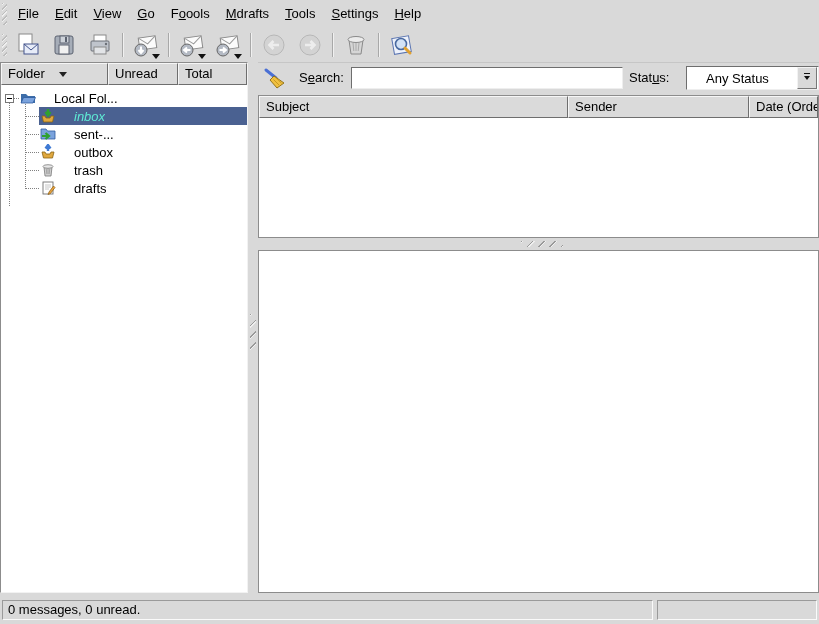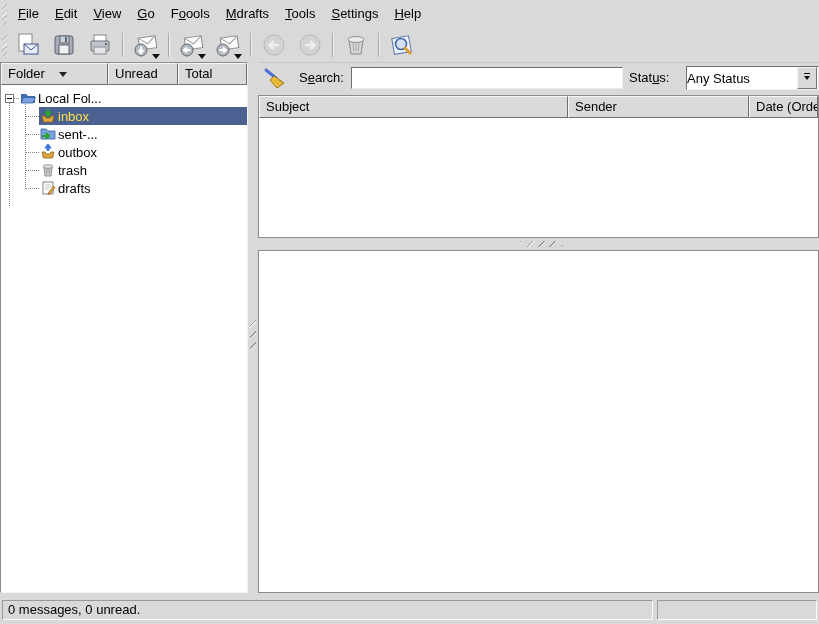--- a/index.html
+++ b/index.html
@@ -65,23 +65,23 @@
   .guide{position:absolute;border-left:1px dotted #808080;width:0;}
   .tree-row{height:18px;display:flex;align-items:center;position:relative;}
   .stub{display:inline-block;border-top:1px dotted #808080;height:0;}
   .expander{
     box-sizing:border-box;width:9px;height:9px;background:#fff;border:1px solid #777;
     position:relative;flex:0 0 9px;
   }
   .expander::after{
     content:"";position:absolute;left:1px;right:1px;top:3px;border-top:1px solid #000;
   }
-  .row-body{display:flex;align-items:center;flex:1;height:18px;padding-left:1px;gap:2px;min-width:0;}
+  .row-body{display:flex;align-items:center;flex:1;height:18px;padding-left:1px;gap:18px;min-width:0;}
   .row-body .lbl{white-space:nowrap;overflow:hidden;}
-  .tree-row.selected .row-body{background:#4a6191;color:#fde047;}
+  .tree-row.selected .row-body{background:#4a6191;color:#5eead4;font-style:italic;}
   .ficon{flex:0 0 16px;width:16px;height:16px;}
 
   
   #v-splitter{position:absolute;left:248px;top:62px;width:10px;height:531px;background:#d9d9d9;}
   #v-splitter .hash{
     position:absolute;left:2px;top:252px;width:6px;height:40px;
     background:repeating-linear-gradient(135deg,#9a9a9a 0 1px,#f0f0f0 1px 2px,#d9d9d9 2px 8px);
   }
   #h-splitter{position:absolute;left:258px;top:238px;width:561px;height:12px;background:#d9d9d9;}
   #h-splitter .hash{
@@ -97,21 +97,21 @@
     position:absolute;left:93px;top:5px;width:272px;height:22px;box-sizing:border-box;
     border:1px solid #6e6e6e;border-bottom-color:#eee;border-right-color:#eee;
     background:#fff;font:13px "Liberation Sans",sans-serif;padding:0 3px;outline:none;
   }
   #status-label{position:absolute;left:371px;top:8px;}
   #status-combo{
     position:absolute;left:428px;top:4px;width:133px;height:24px;box-sizing:border-box;
     background:#fff;border:1px solid #6e6e6e;border-bottom-color:#eee;border-right-color:#eee;
     display:flex;align-items:center;
   }
-  #status-combo .val{flex:1;padding-left:0;}
+  #status-combo .val{flex:1;padding-left:19px;}
   #status-combo .btn{
     width:18px;height:20px;margin-right:1px;background:#d9d9d9;
     border:1px solid #f2f2f2;border-bottom-color:#777;border-right-color:#777;
     display:flex;align-items:center;justify-content:center;
   }
   .combo-arrow{width:0;height:0;border-left:3px solid transparent;border-right:3px solid transparent;border-top:4px solid #111;position:relative;}
   .combo-arrow::before{content:"";position:absolute;left:-3px;top:-7px;width:6px;height:1px;background:#111;}
 
   
   #message-list{

